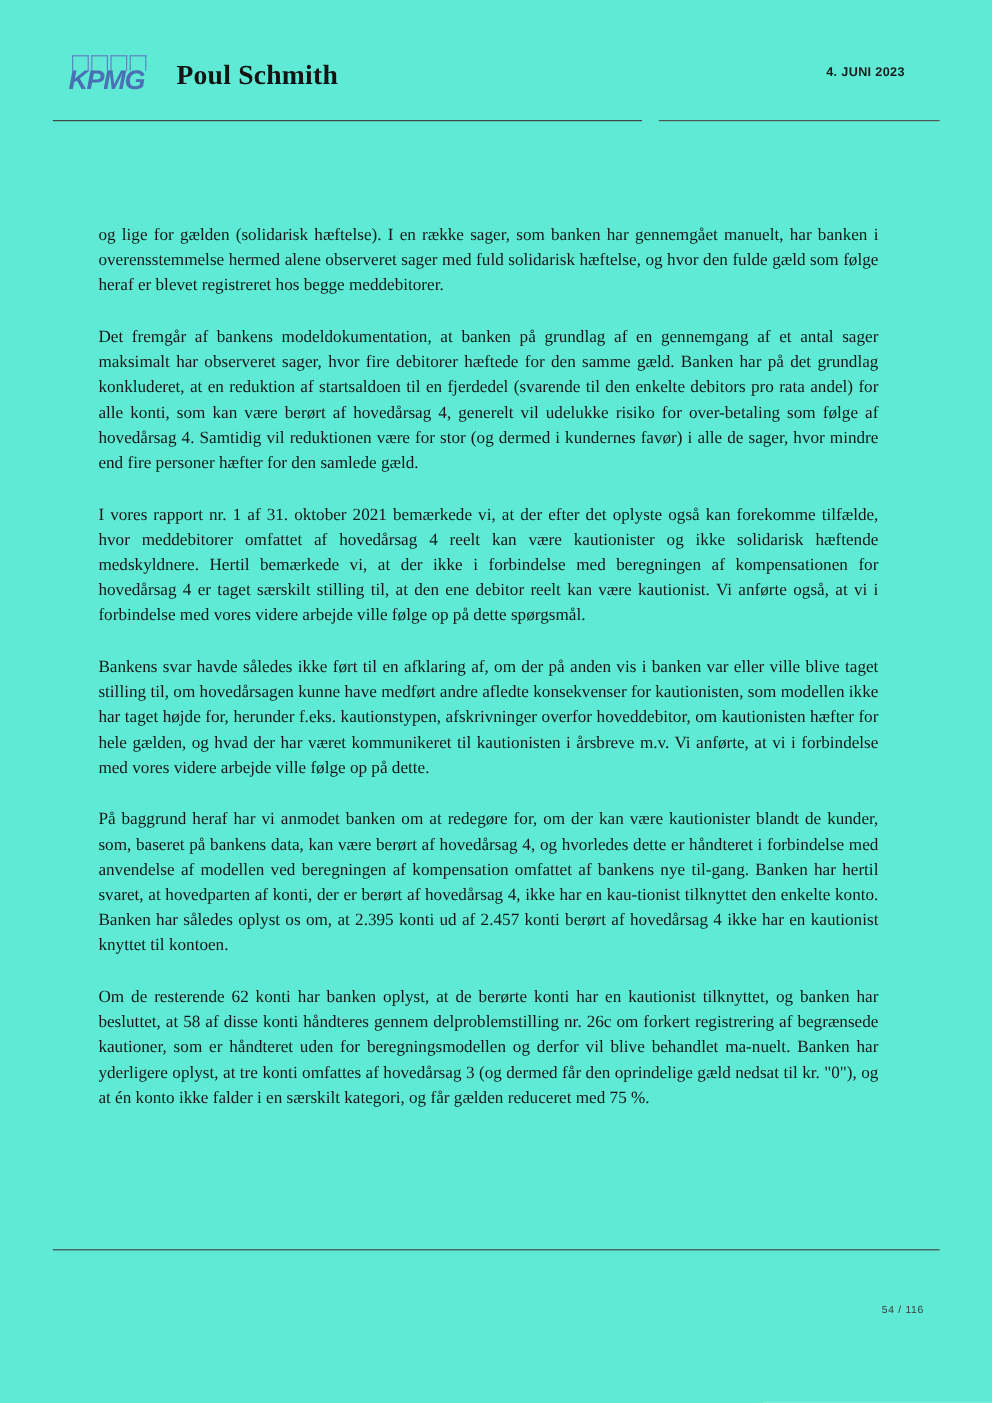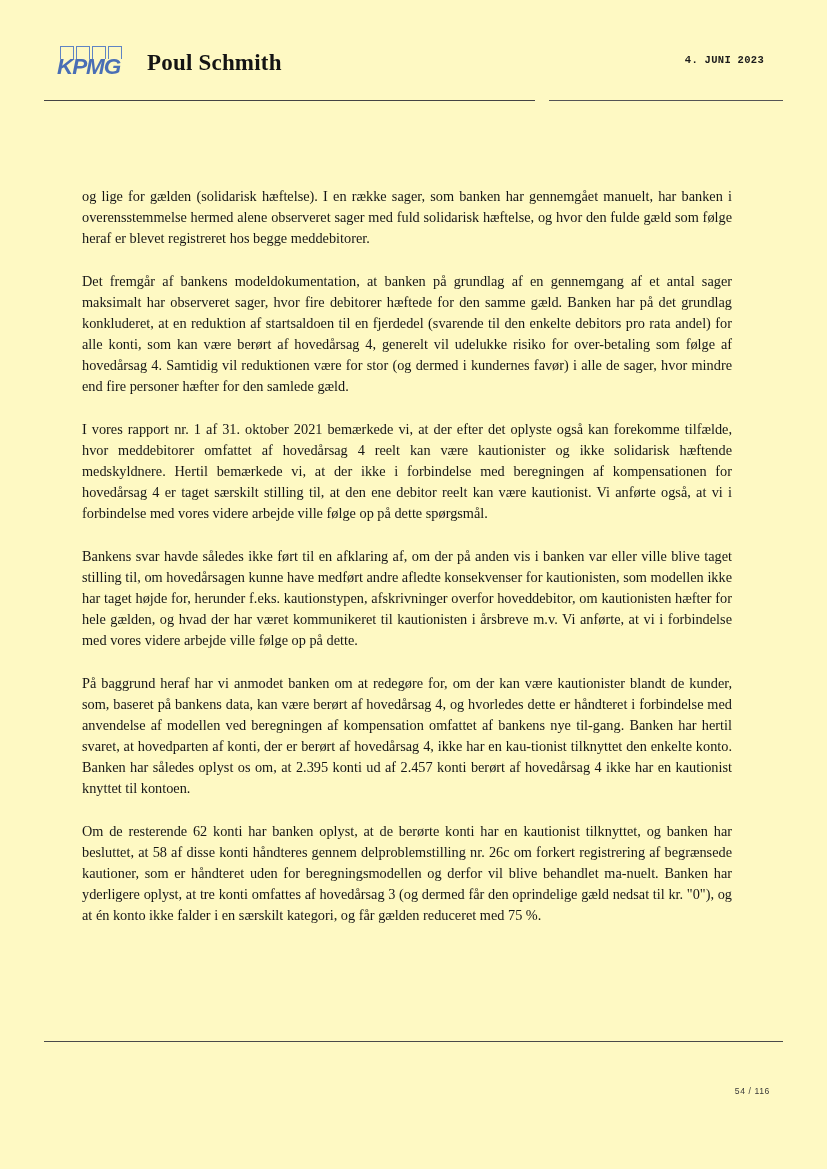--- a/index.html
+++ b/index.html
@@ -11,21 +11,21 @@
     width: 827px;
     height: 1169px;
     font-family: "Liberation Serif", serif;
     color: #1a1a1a;
     position: relative;
     overflow: hidden;
   }
   .page {
     position: absolute;
     inset: 0;
-    background: #fef9c3;
+    background: #5eead4;
     box-sizing: border-box;
   }
 
   
   .header {
     position: absolute;
     left: 0;
     right: 0;
     top: 0;
     height: 110px;
@@ -76,23 +76,23 @@
   .brand-name {
     font-family: Liberation Serif, serif;
     font-weight: bold;
     font-size: 23px;
     letter-spacing: 0.2px;
     color: #141414;
     white-space: nowrap;
   }
   .header-date {
     position: absolute;
-    right: 63px;
+    right: 73px;
     top: 54px;
-    font-family: Liberation Mono, monospace;
+    font-family: Liberation Sans, sans-serif;
     font-weight: bold;
     font-size: 10.5px;
     letter-spacing: 0.3px;
     color: #1b1b1b;
     white-space: nowrap;
   }
   .rule-left {
     position: absolute;
     left: 44px;
     top: 100px;

